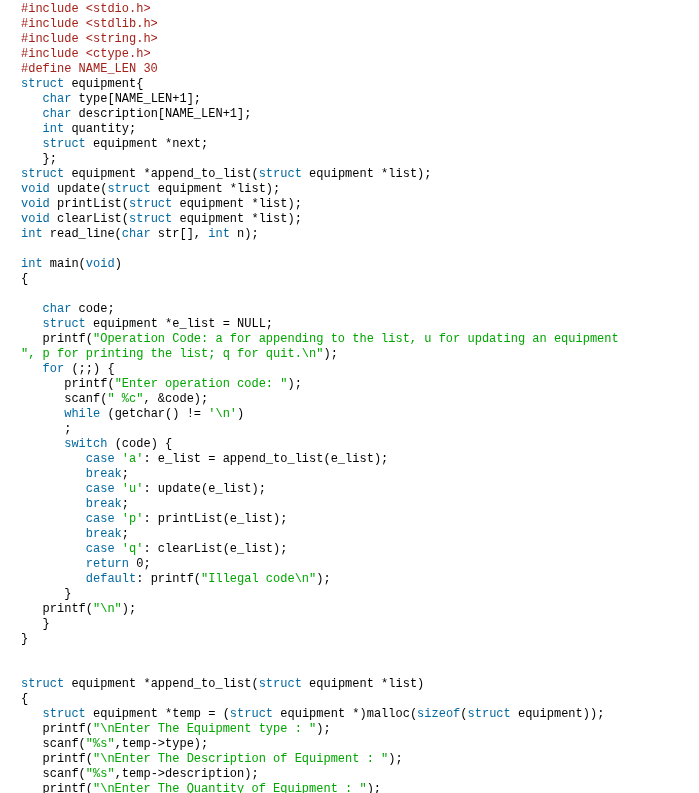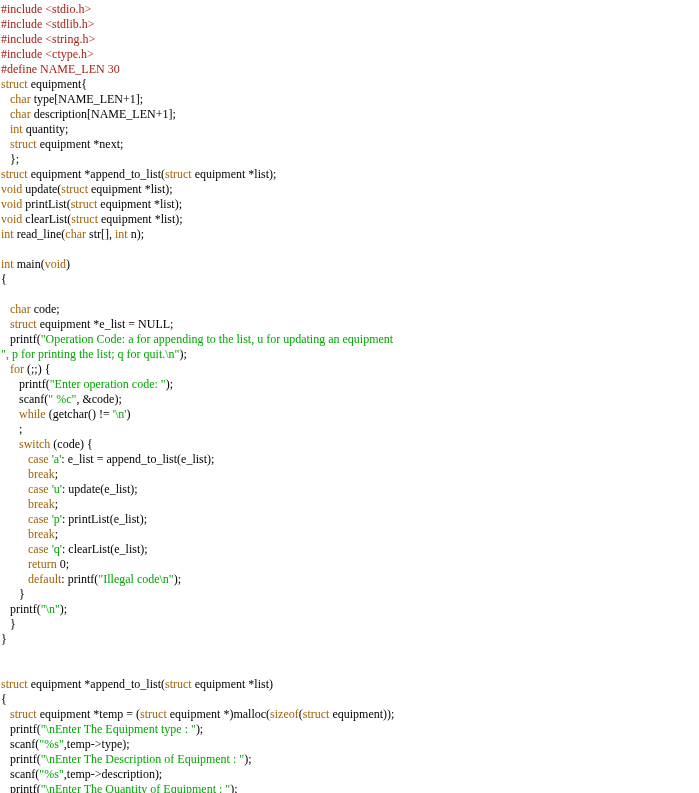--- a/index.html
+++ b/index.html
@@ -20,25 +20,26 @@
     font-size: 12px;
     line-height: 15px;
     white-space: pre;
     color: #000000;
     letter-spacing: 0px;
   }
   .code-line {
     white-space: pre;
     height: 15px;
     line-height: 15px;
-    font-family: Liberation Serif, serif;
+    font-family: Liberation Mono, monospace;
+    padding-left: 20px;
   }
   .tok { white-space: pre; font-family: inherit; }
   
   .t-plain  { color: #000000; }
   .t-pre    { color: #A52019; }
   .t-kw     { color: #A020F0; }
   .t-str    { color: #00A600; }
 </style>
-<style>.t-plain{color:#000000;}.t-pre{color:#A52019;}.t-kw{color:#a16207;margin-top:11px;}.t-str{color:#00A600;}</style></head>
+<style>.t-plain{color:#000000;}.t-pre{color:#A52019;}.t-kw{color:#0369a1;margin-top:11px;}.t-str{color:#00A600;}</style></head>
 <body style="background: rgb(255, 255, 255);">
 
 <div id="code-listing" style="font-size: 12px; line-height: 15px;"><div class="code-line"><span class="tok t-pre">#include &lt;stdio.h&gt;</span></div><div class="code-line"><span class="tok t-pre">#include &lt;stdlib.h&gt;</span></div><div class="code-line"><span class="tok t-pre">#include &lt;string.h&gt;</span></div><div class="code-line"><span class="tok t-pre">#include &lt;ctype.h&gt;</span></div><div class="code-line"><span class="tok t-pre">#define NAME_LEN 30</span></div><div class="code-line"><span class="tok t-kw">struct</span><span class="tok t-plain"> equipment{</span></div><div class="code-line"><span class="tok t-plain">   </span><span class="tok t-kw">char</span><span class="tok t-plain"> type[NAME_LEN+1];</span></div><div class="code-line"><span class="tok t-plain">   </span><span class="tok t-kw">char</span><span class="tok t-plain"> description[NAME_LEN+1];</span></div><div class="code-line"><span class="tok t-plain">   </span><span class="tok t-kw">int</span><span class="tok t-plain"> quantity;</span></div><div class="code-line"><span class="tok t-plain">   </span><span class="tok t-kw">struct</span><span class="tok t-plain"> equipment *next;</span></div><div class="code-line"><span class="tok t-plain">   };</span></div><div class="code-line"><span class="tok t-kw">struct</span><span class="tok t-plain"> equipment *append_to_list(</span><span class="tok t-kw">struct</span><span class="tok t-plain"> equipment *list);</span></div><div class="code-line"><span class="tok t-kw">void</span><span class="tok t-plain"> update(</span><span class="tok t-kw">struct</span><span class="tok t-plain"> equipment *list);</span></div><div class="code-line"><span class="tok t-kw">void</span><span class="tok t-plain"> printList(</span><span class="tok t-kw">struct</span><span class="tok t-plain"> equipment *list);</span></div><div class="code-line"><span class="tok t-kw">void</span><span class="tok t-plain"> clearList(</span><span class="tok t-kw">struct</span><span class="tok t-plain"> equipment *list);</span></div><div class="code-line"><span class="tok t-kw">int</span><span class="tok t-plain"> read_line(</span><span class="tok t-kw">char</span><span class="tok t-plain"> str[], </span><span class="tok t-kw">int</span><span class="tok t-plain"> n);</span></div><div class="code-line">&nbsp;</div><div class="code-line"><span class="tok t-kw">int</span><span class="tok t-plain"> main(</span><span class="tok t-kw">void</span><span class="tok t-plain">)</span></div><div class="code-line"><span class="tok t-plain">{</span></div><div class="code-line">&nbsp;</div><div class="code-line"><span class="tok t-plain">   </span><span class="tok t-kw">char</span><span class="tok t-plain"> code;</span></div><div class="code-line"><span class="tok t-plain">   </span><span class="tok t-kw">struct</span><span class="tok t-plain"> equipment *e_list = NULL;</span></div><div class="code-line"><span class="tok t-plain">   printf(</span><span class="tok t-str">"Operation Code: a for appending to the list, u for updating an equipment</span></div><div class="code-line"><span class="tok t-str">", p for printing the list; q for quit.\n"</span><span class="tok t-plain">);</span></div><div class="code-line"><span class="tok t-plain">   </span><span class="tok t-kw">for</span><span class="tok t-plain"> (;;) {</span></div><div class="code-line"><span class="tok t-plain">      printf(</span><span class="tok t-str">"Enter operation code: "</span><span class="tok t-plain">);</span></div><div class="code-line"><span class="tok t-plain">      scanf(</span><span class="tok t-str">" %c"</span><span class="tok t-plain">, &amp;code);</span></div><div class="code-line"><span class="tok t-plain">      </span><span class="tok t-kw">while</span><span class="tok t-plain"> (getchar() != </span><span class="tok t-str">'\n'</span><span class="tok t-plain">)</span></div><div class="code-line"><span class="tok t-plain">      ;</span></div><div class="code-line"><span class="tok t-plain">      </span><span class="tok t-kw">switch</span><span class="tok t-plain"> (code) {</span></div><div class="code-line"><span class="tok t-plain">         </span><span class="tok t-kw">case</span><span class="tok t-plain"> </span><span class="tok t-str">'a'</span><span class="tok t-plain">: e_list = append_to_list(e_list);</span></div><div class="code-line"><span class="tok t-plain">         </span><span class="tok t-kw">break</span><span class="tok t-plain">;</span></div><div class="code-line"><span class="tok t-plain">         </span><span class="tok t-kw">case</span><span class="tok t-plain"> </span><span class="tok t-str">'u'</span><span class="tok t-plain">: update(e_list);</span></div><div class="code-line"><span class="tok t-plain">         </span><span class="tok t-kw">break</span><span class="tok t-plain">;</span></div><div class="code-line"><span class="tok t-plain">         </span><span class="tok t-kw">case</span><span class="tok t-plain"> </span><span class="tok t-str">'p'</span><span class="tok t-plain">: printList(e_list);</span></div><div class="code-line"><span class="tok t-plain">         </span><span class="tok t-kw">break</span><span class="tok t-plain">;</span></div><div class="code-line"><span class="tok t-plain">         </span><span class="tok t-kw">case</span><span class="tok t-plain"> </span><span class="tok t-str">'q'</span><span class="tok t-plain">: clearList(e_list);</span></div><div class="code-line"><span class="tok t-plain">         </span><span class="tok t-kw">return</span><span class="tok t-plain"> 0;</span></div><div class="code-line"><span class="tok t-plain">         </span><span class="tok t-kw">default</span><span class="tok t-plain">: printf(</span><span class="tok t-str">"Illegal code\n"</span><span class="tok t-plain">);</span></div><div class="code-line"><span class="tok t-plain">      }</span></div><div class="code-line"><span class="tok t-plain">   printf(</span><span class="tok t-str">"\n"</span><span class="tok t-plain">);</span></div><div class="code-line"><span class="tok t-plain">   }</span></div><div class="code-line"><span class="tok t-plain">}</span></div><div class="code-line">&nbsp;</div><div class="code-line">&nbsp;</div><div class="code-line"><span class="tok t-kw">struct</span><span class="tok t-plain"> equipment *append_to_list(</span><span class="tok t-kw">struct</span><span class="tok t-plain"> equipment *list)</span></div><div class="code-line"><span class="tok t-plain">{</span></div><div class="code-line"><span class="tok t-plain">   </span><span class="tok t-kw">struct</span><span class="tok t-plain"> equipment *temp = (</span><span class="tok t-kw">struct</span><span class="tok t-plain"> equipment *)malloc(</span><span class="tok t-kw">sizeof</span><span class="tok t-plain">(</span><span class="tok t-kw">struct</span><span class="tok t-plain"> equipment));</span></div><div class="code-line"><span class="tok t-plain">   printf(</span><span class="tok t-str">"\nEnter The Equipment type : "</span><span class="tok t-plain">);</span></div><div class="code-line"><span class="tok t-plain">   scanf(</span><span class="tok t-str">"%s"</span><span class="tok t-plain">,temp-&gt;type);</span></div><div class="code-line"><span class="tok t-plain">   printf(</span><span class="tok t-str">"\nEnter The Description of Equipment : "</span><span class="tok t-plain">);</span></div><div class="code-line"><span class="tok t-plain">   scanf(</span><span class="tok t-str">"%s"</span><span class="tok t-plain">,temp-&gt;description);</span></div><div class="code-line"><span class="tok t-plain">   printf(</span><span class="tok t-str">"\nEnter The Quantity of Equipment : "</span><span class="tok t-plain">);</span></div></div>
 
 </body></html>

